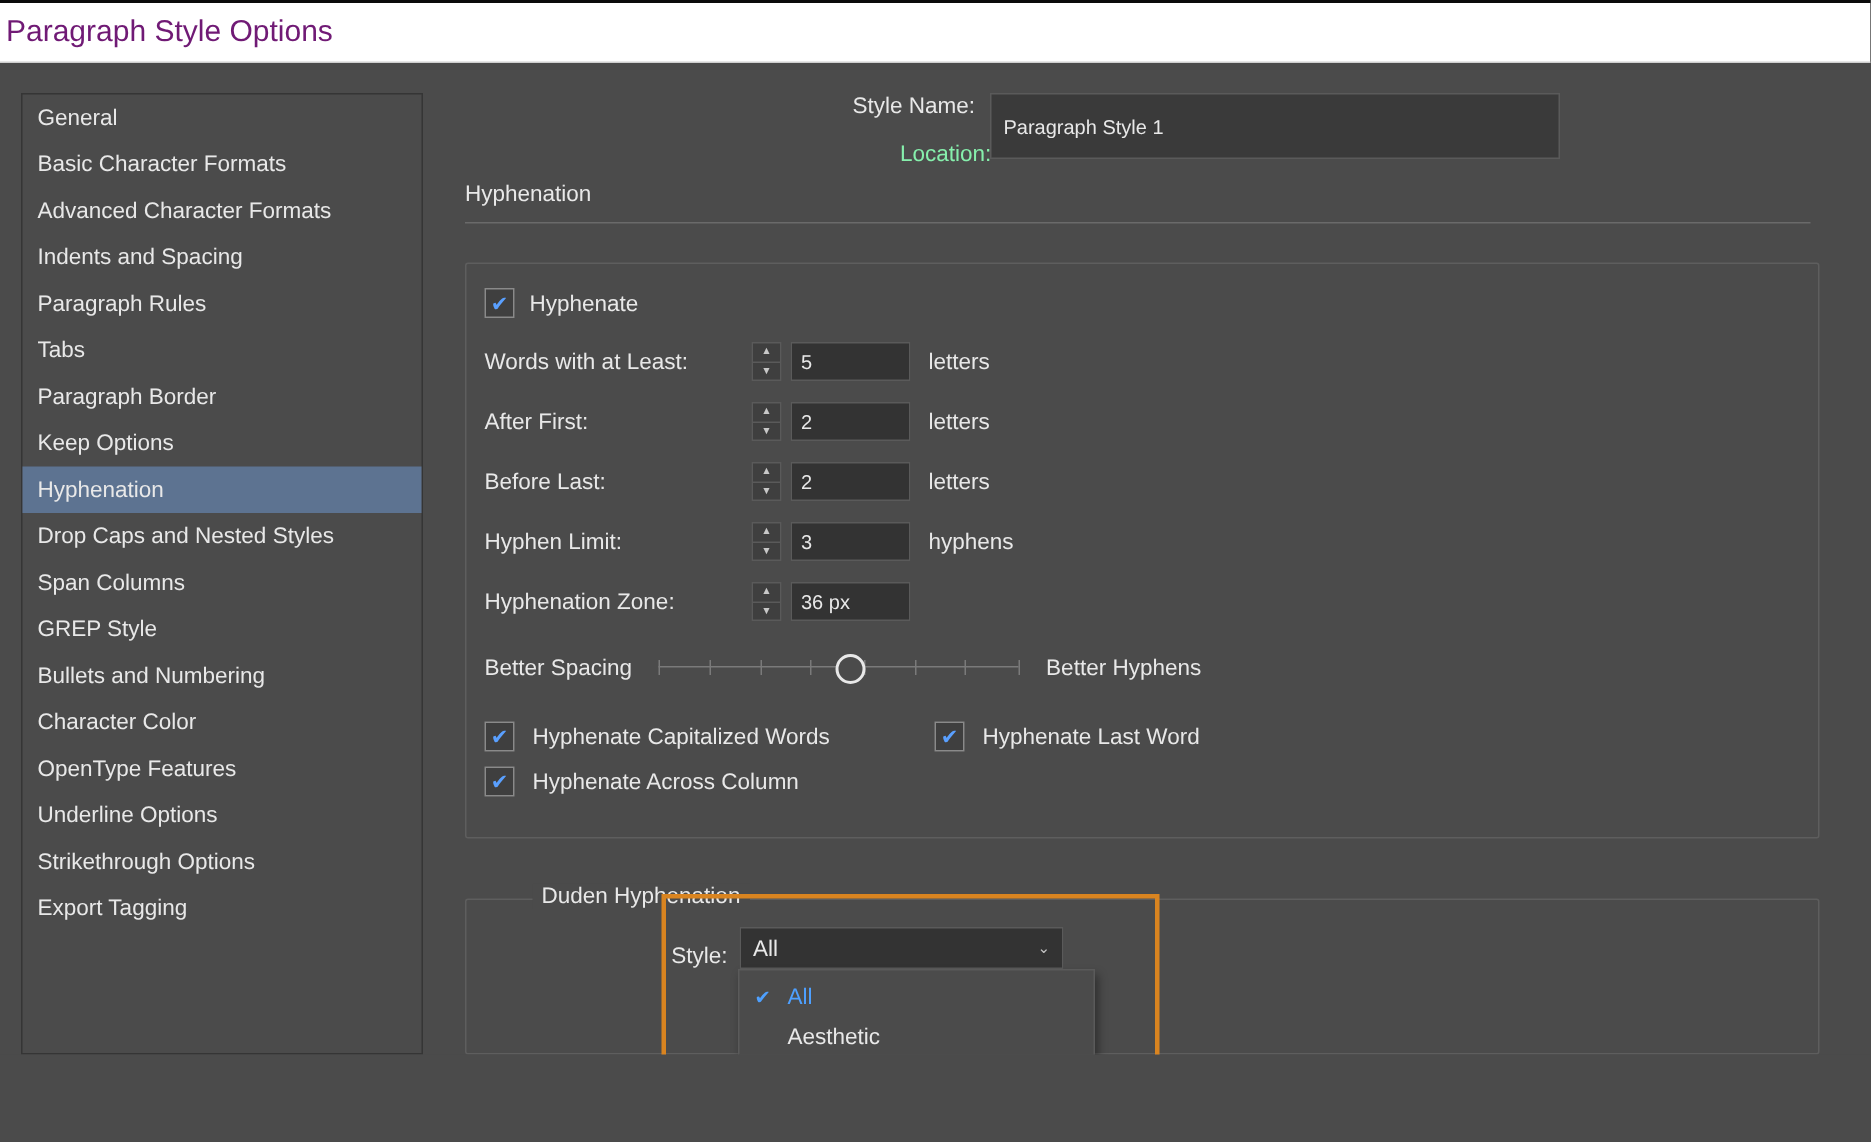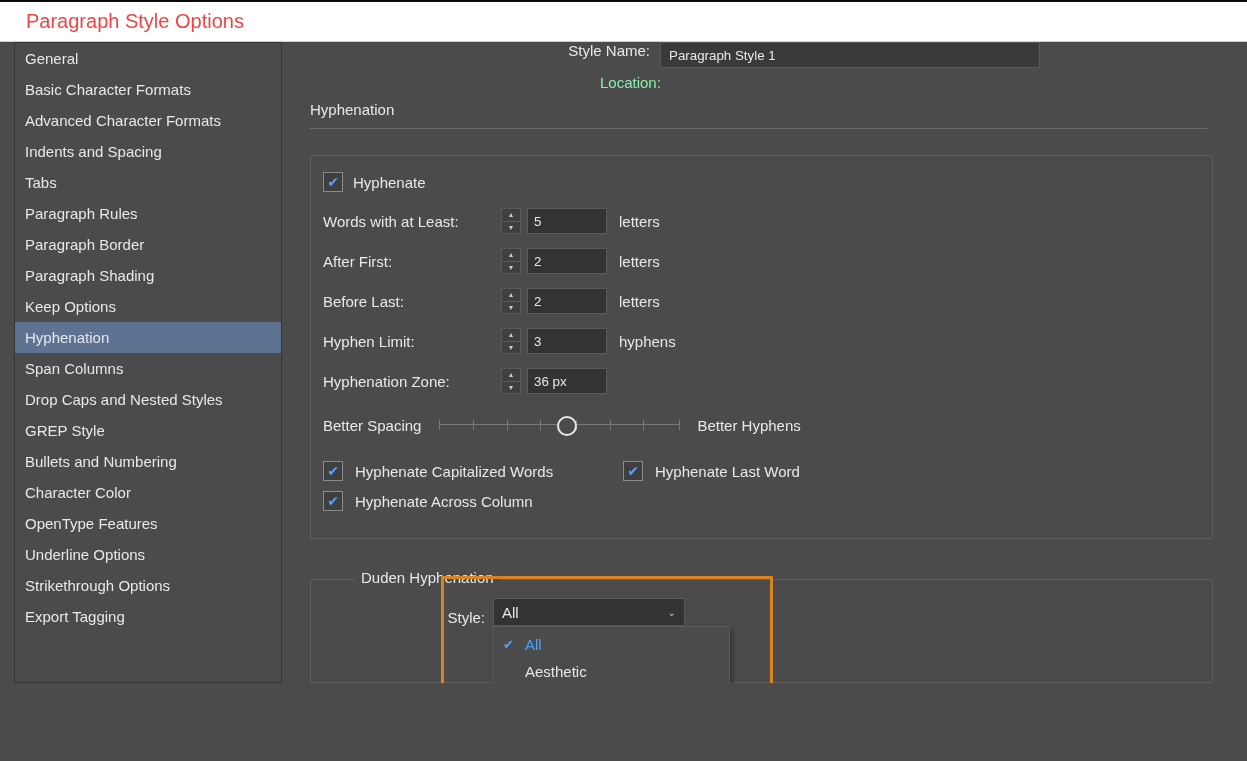--- a/index.html
+++ b/index.html
@@ -1,25 +1,25 @@
 <!DOCTYPE html>
 <html><head>
 <meta charset="utf-8">
 <style>
 html,body{margin:0;padding:0;font-family:"Segoe UI",Arial,sans-serif;font-size:15px;color:#e8e8e8;background:#4b4b4b}
 .topbar{height:2px;background:#0b0b0b}
-.titlebar{background:#ffffff;color:#ef4444;font-size:20px;padding:8px 26px;border-bottom:1px solid #cfcfcf}
-.app{display:flex;padding:0 14px}
+.titlebar{background:#ffffff;color:#701a75;font-size:20px;padding:8px 4px;border-bottom:1px solid #cfcfcf}
+.app{display:flex;margin-top:20px;padding:0 14px}
 .sidebar{width:268px;border:1px solid #353535;background:#4b4b4b;box-sizing:border-box}
 .sidebar-item{padding:7px 10px;color:#e8e8e8;cursor:pointer;white-space:nowrap}
 .sidebar-item.selected{background:#5d7391}
 .mainarea{flex:1;padding:0 20px 0 28px}
 .header-row{display:flex;align-items:flex-start;height:28px}
 .header-label{width:340px;text-align:right;padding-right:10px}
-.style-name-input{width:380px;height:26px;background:#3a3a3a;border:1px solid #5a5a5a;color:#e8e8e8;padding:0 8px;box-sizing:border-box}
+.style-name-input{width:380px;height:44px;background:#3a3a3a;border:1px solid #5a5a5a;color:#e8e8e8;padding:0 8px;box-sizing:border-box}
 .location-row{padding:4px 0 4px 290px;color:#86efac}
 .section-title{padding:6px 0 10px 0;border-bottom:1px solid #6a6a6a;margin-right:6px}
 .fieldset{border:1px solid #5e5e5e;margin-top:26px;padding:14px 20px 22px 12px;border-radius:2px}
 .fieldset2{border:1px solid #5e5e5e;margin-top:40px;padding:12px 20px 56px 44px;border-radius:2px;position:relative}
 .check-row{display:flex;align-items:center;height:24px}
 .checkbox{width:18px;height:18px;border:1px solid #8a8a8a;background:#3f3f3f;display:flex;align-items:center;justify-content:center;margin-right:10px;color:#5aa0ff;font-size:14px;line-height:1;cursor:pointer}
 .checkmark{position:relative;top:0}
 .num-row{display:flex;align-items:center;margin-top:14px}
 .num-label{width:170px;text-align:left;padding-right:8px}
 .spinner{display:flex;flex-direction:column;border:1px solid #5a5a5a;width:20px;height:26px;box-sizing:border-box;margin-right:6px;background:#3f3f3f}
@@ -33,21 +33,21 @@
 .slider{position:relative;width:240px;height:18px}
 .slider-track{position:absolute;top:8px;left:0;right:0;height:1px;background:#7a7a7a}
 .slider-tick{position:absolute;top:4px;width:1px;height:10px;background:#7a7a7a}
 .slider-knob{position:absolute;top:0;left:118px;width:16px;height:16px;border:2px solid #e8e8e8;border-radius:50%;background:#4b4b4b;cursor:pointer}
 .check-grid{display:flex;flex-wrap:wrap;margin-top:22px}
 .check-cell{display:flex;align-items:center;width:300px;height:30px}
 .check-cell .checkbox{margin-right:12px}
 .groupbox-label{position:absolute;top:-11px;left:44px;background:#4b4b4b;padding:0 6px}
 .duden-style-row{display:flex;align-items:flex-end;margin-top:6px}
 .duden-style-label{width:130px;text-align:right;padding-right:8px}
-.select-box{position:relative;width:192px}
+.select-box{position:relative;width:216px}
 .select-disp{height:26px;background:#333333;border:1px solid #5a5a5a;display:flex;align-items:center;padding:0 8px;justify-content:space-between;cursor:pointer}
 .select-caret{font-size:10px;color:#c8c8c8}
 .dropdown{position:absolute;top:28px;left:-1px;width:236px;background:#4b4b4b;border:1px solid #5a5a5a;box-shadow:2px 3px 6px rgba(0,0,0,.4);padding:4px 0}
 .dd-item{padding:5px 10px 5px 32px;position:relative;cursor:pointer}
 .dd-item.selected{color:#4ea0ff}
 .dd-check{position:absolute;left:10px;top:6px;color:#4ea0ff;font-size:13px}
 .highlight-box{position:absolute;border:3px solid #d98420;pointer-events:none}
 </style>
 </head>
 <body>
@@ -55,28 +55,27 @@
 <div class="topbar"></div>
 
 <div class="titlebar">Paragraph Style Options</div>
 
 <div class="app">
   <div class="sidebar" id="sidebar">
       <div class="sidebar-item">General</div>
       <div class="sidebar-item">Basic Character Formats</div>
       <div class="sidebar-item">Advanced Character Formats</div>
       <div class="sidebar-item">Indents and Spacing</div>
+      <div class="sidebar-item">Paragraph Rules</div>
       <div class="sidebar-item">Tabs</div>
-      <div class="sidebar-item">Paragraph Rules</div>
       <div class="sidebar-item">Paragraph Border</div>
-      <div class="sidebar-item">Paragraph Shading</div>
       <div class="sidebar-item">Keep Options</div>
       <div class="sidebar-item selected">Hyphenation</div>
+      <div class="sidebar-item">Drop Caps and Nested Styles</div>
       <div class="sidebar-item">Span Columns</div>
-      <div class="sidebar-item">Drop Caps and Nested Styles</div>
       <div class="sidebar-item">GREP Style</div>
       <div class="sidebar-item">Bullets and Numbering</div>
       <div class="sidebar-item">Character Color</div>
       <div class="sidebar-item">OpenType Features</div>
       <div class="sidebar-item">Underline Options</div>
       <div class="sidebar-item">Strikethrough Options</div>
       <div class="sidebar-item">Export Tagging</div>
     </div>
 
   <div class="mainarea">

